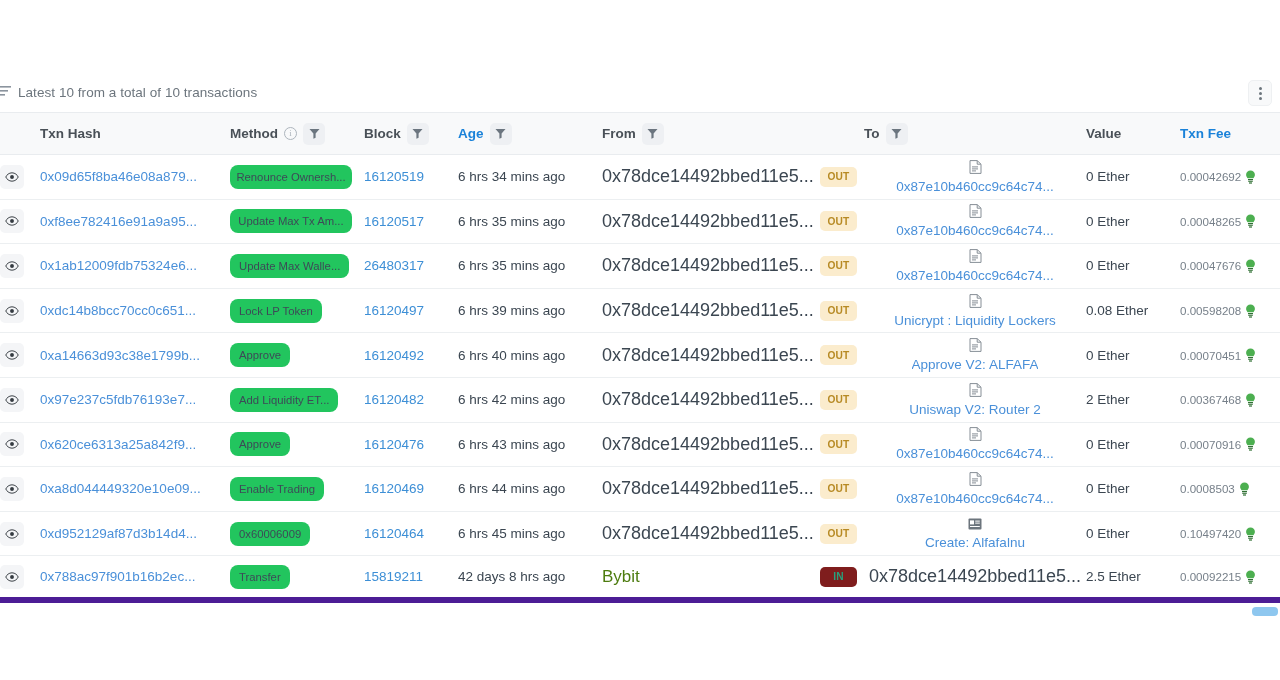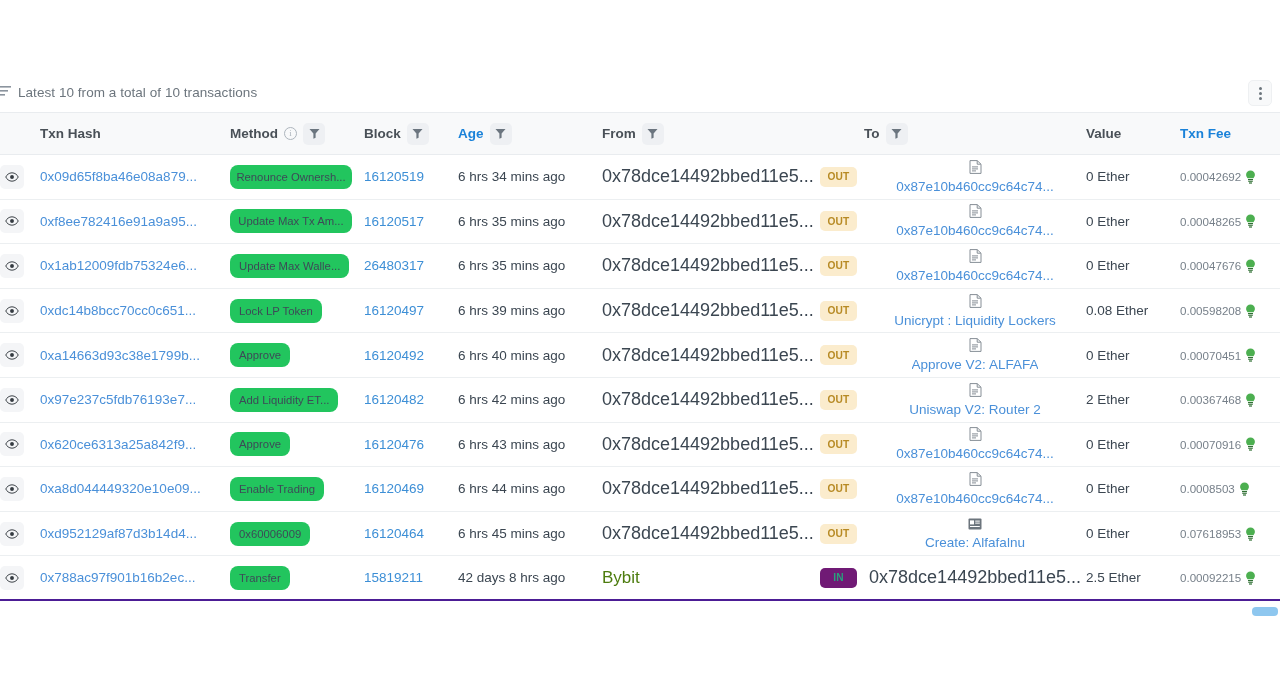--- a/index.html
+++ b/index.html
@@ -49,21 +49,21 @@
     width: 22px; height: 22px; border-radius: 5px; background: #eef0f3;
     display: inline-flex; align-items: center; justify-content: center;
   }
   .funnel { width: 11px; height: 11px; display:block; }
 
   .tbl tbody td {
     height: 44.6px; border-bottom: 1px solid #eceff1;
     font-size: 13.5px; color: #3b4651; padding: 0; vertical-align: middle;
     white-space: nowrap; overflow: hidden;
   }
-  .tbl tbody tr:last-child td { border-bottom: 2px solid #4c1d95; }
+  .tbl tbody tr:last-child td { border-bottom: 6px solid #4c1d95; }
 
   
   .c-eye   { padding-left: 8px; }
 
   .eye-btn {
     width: 24px; height: 24px; border-radius: 5px; background: #f4f5f7;
     display: flex; align-items: center; justify-content: center;
   }
   .eye-svg { width: 14px; height: 14px; display: block; }
 
@@ -80,21 +80,21 @@
   .age-txt { color: #3b4651; font-size: 13.5px; }
   .addr-txt { color: #3b4651; font-size: 18px; }
   .addr-link { color: #4d7c0f; font-size: 17px; text-decoration: none; }
 
   .dir-pill {
     display: inline-flex; align-items: center; justify-content: center;
     width: 37px; height: 20px; border-radius: 5px;
     font-size: 10.2px; font-weight: bold; letter-spacing: .2px;
   }
   .dir-out { background: #fbeccd; color: #b78a24; }
-  .dir-in  { background: #701a75; color: #28a07c; text-align: center; }
+  .dir-in  { background: #7f1d1d; color: #28a07c; text-align: center; }
 
   .to-cell { display: flex; align-items: center; gap: 5px; flex-direction: column; }
   .doc-icon { width: 13px; height: 14px; display:block; flex:0 0 auto; }
   .card-icon { width: 14px; height: 12px; display:block; flex:0 0 auto; }
   .to-link { color: #4a90d9; font-size: 13.5px; text-decoration: none; overflow:hidden; text-overflow: ellipsis; }
 
   .value-txt { color: #3b4651; font-size: 13.5px; }
 
   .fee-cell { display: flex; align-items: center; gap: 4px; }
   .fee-txt { color: #77808a; font-size: 11.6px; }
@@ -557,21 +557,21 @@
                 <rect x="7.2" y="2.6" width="4.6" height="1" fill="#fff"></rect>
                 <rect x="7.2" y="4.6" width="4.6" height="1" fill="#fff"></rect>
                 <rect x="2" y="8" width="9.8" height="1" fill="#fff"></rect>
               </svg>
               <a class="to-link" href="#">Create: Alfafalnu</a>
             </span>
           </td>
           <td><span class="value-txt">0 Ether</span></td>
           <td>
             <span class="fee-cell">
-              <span class="fee-txt">0.07618953</span>
+              <span class="fee-txt">0.10497420</span>
               <svg class="bulb-icon" viewBox="0 0 11 14">
                 <path d="M5.5 0.6 C3 0.6 1.1 2.4 1.1 4.7 c0 1.7 1 2.7 1.6 3.6 h5.6 c0.6-0.9 1.6-1.9 1.6-3.6 C9.9 2.4 8 0.6 5.5 0.6 z" fill="#4caf50"></path>
                 <rect x="3" y="9" width="5" height="1.1" fill="#2f6f33"></rect>
                 <rect x="3.2" y="10.7" width="4.6" height="1.1" fill="#2f6f33"></rect>
                 <rect x="4" y="12.4" width="3" height="1.2" fill="#2f6f33"></rect>
               </svg>
             </span>
           </td>
         </tr>
         <tr>

